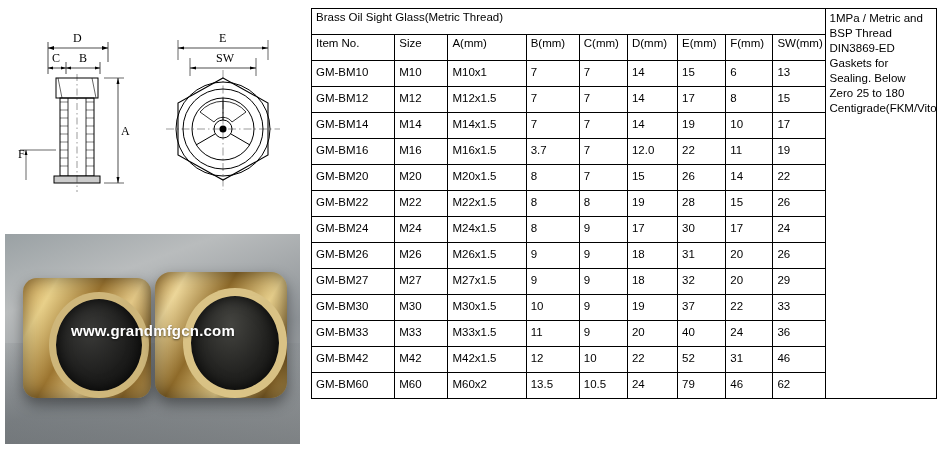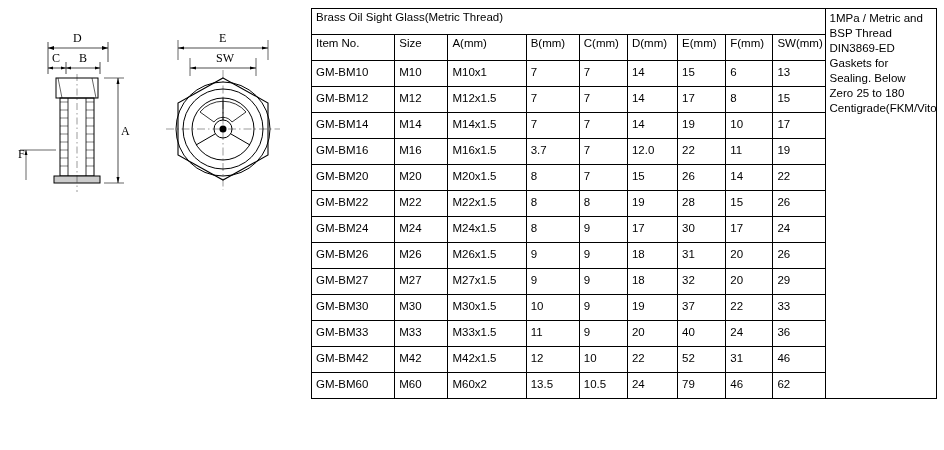--- a/index.html
+++ b/index.html
@@ -238,20 +238,45 @@
           <path d="M231 134 L250 145"></path>
           <path d="M215 134 L196 145"></path>
         </g>
         <path d="M214 122 A11 11 0 0 1 232 122 L246 112 A30 30 0 0 0 200 112 Z" fill="none" stroke="#000" stroke-width="0.8"></path>
 
         <line x1="166" y1="129" x2="280" y2="129" stroke="#000" stroke-width="0.4" stroke-dasharray="8,3,1.5,3"></line>
         <line x1="223" y1="70" x2="223" y2="190" stroke="#000" stroke-width="0.4" stroke-dasharray="8,3,1.5,3"></line>
       </svg>
     </div>
 
+    <div class="photo-area">
+      <div class="photo-floor"></div>
+
+      <div class="nut" style="left:18px; top:44px; width:128px; height:120px;
+                  background: linear-gradient(120deg,#c79a4a 0%, #e8d08a 18%, #9c7530 42%, #e3c887 62%, #8e6a2c 85%, #c9a45c 100%);
+                  box-shadow: inset 0 0 18px rgba(0,0,0,0.45), 0 6px 14px rgba(0,0,0,0.4);
+                  border-radius: 14px;"></div>
+      <div class="nut-body" style="left:44px; top:58px; width:86px; height:92px;
+                  background: radial-gradient(ellipse at 40% 35%, #3a3a38 0%, #1d1d1c 55%, #0d0d0c 100%);
+                  border: 7px solid rgba(226,200,133,0.9);
+                  border-radius: 50%;
+                  box-shadow: inset 0 0 14px rgba(0,0,0,0.8);"></div>
+
+      <div class="nut" style="left:150px; top:38px; width:132px; height:126px;
+                  background: linear-gradient(120deg,#b98c3e 0%, #edd79a 16%, #8f6b2a 40%, #e7cf8c 64%, #7e5e26 88%, #c2a057 100%);
+                  box-shadow: inset 0 0 18px rgba(0,0,0,0.45), 0 6px 14px rgba(0,0,0,0.4);
+                  border-radius: 16px;"></div>
+      <div class="nut-body" style="left:178px; top:54px; width:88px; height:94px;
+                  background: radial-gradient(ellipse at 45% 30%, #444440 0%, #222220 55%, #0e0e0d 100%);
+                  border: 8px solid rgba(233,208,142,0.92);
+                  border-radius: 50%;
+                  box-shadow: inset 0 0 14px rgba(0,0,0,0.8);"></div>
+
+      <div class="watermark">www.grandmfgcn.com</div>
+    </div>
   </div>
 
   <div class="table-wrap">
     <table class="spec">
       <colgroup>
         <col class="c0">
           <col class="c1">
           <col class="c2">
           <col class="c3">
           <col class="c4">

